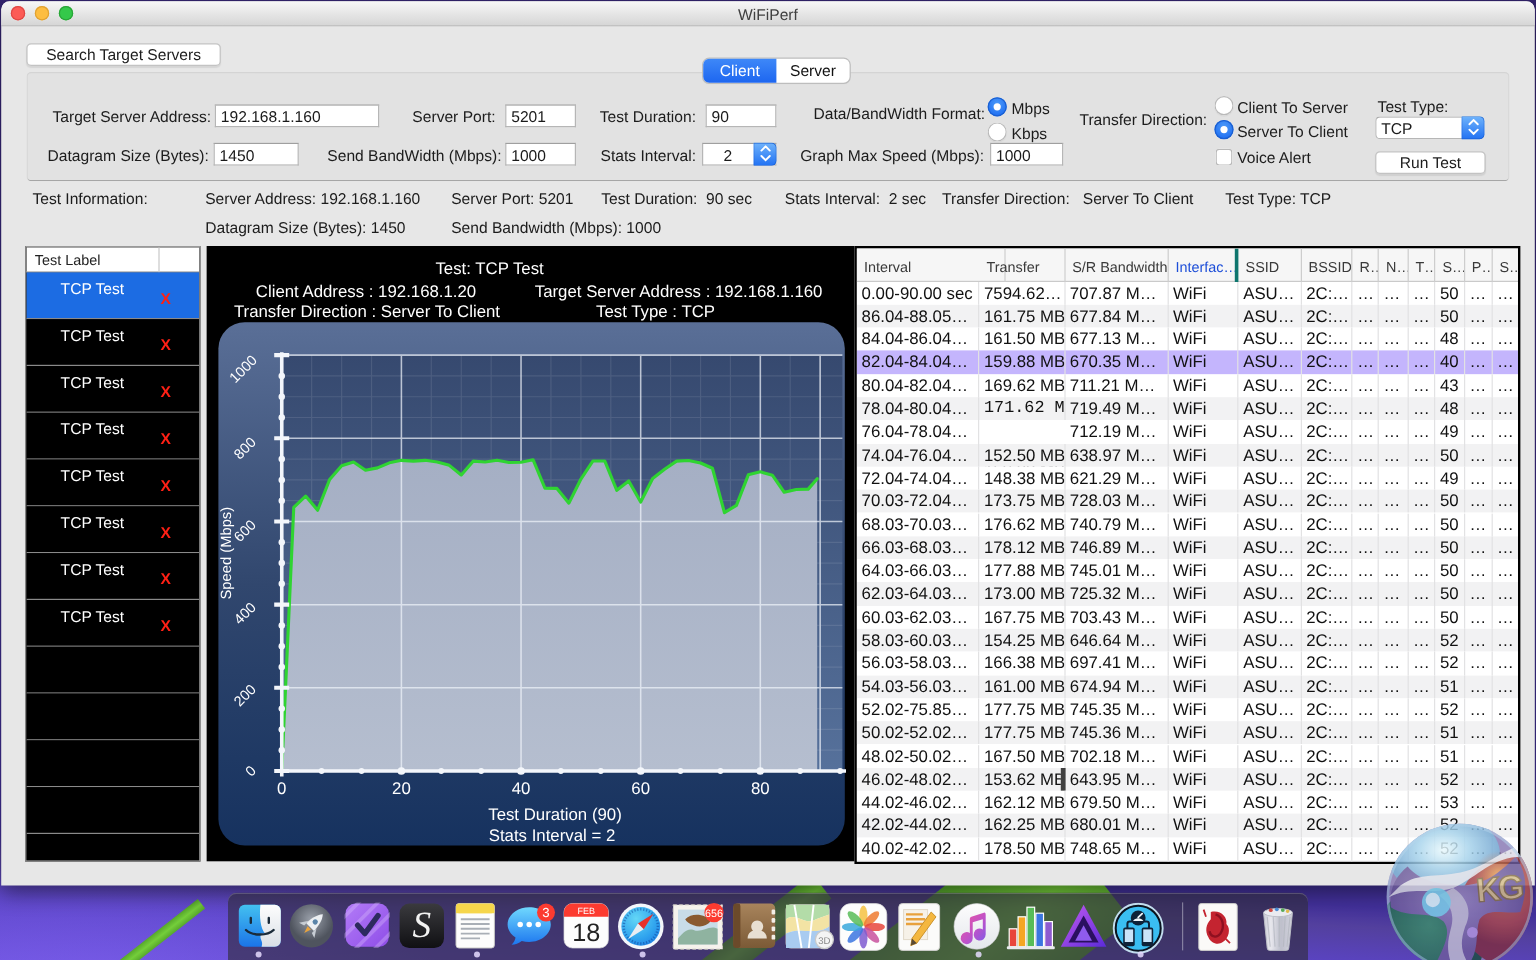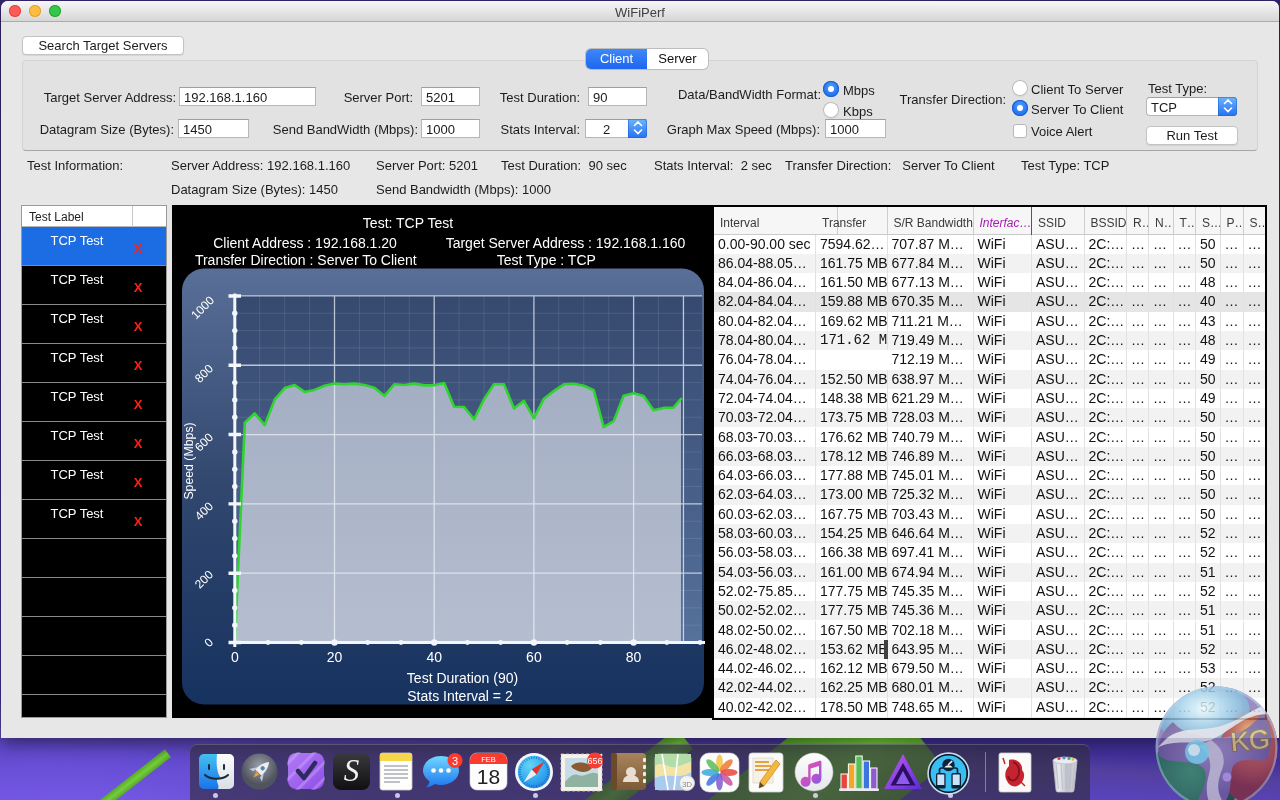--- a/index.html
+++ b/index.html
@@ -221,21 +221,21 @@
 <div class="abs" style="left:0; top:372px; width:144px; height:39px; background:#000; border-bottom:1px solid #8A8A8A;"></div>
 <div class="abs" style="left:0; top:411px; width:144px; height:39px; background:#000; border-bottom:1px solid #8A8A8A;"></div>
 <div class="abs" style="left:0; top:450px; width:144px; height:39px; background:#000; border-bottom:1px solid #8A8A8A;"></div>
 </div>
 
 <div class="abs" style="left:712px; top:204.5px; width:555px; height:515px; background:#fff; border:2px solid #000; overflow:hidden;">
 <div class="abs" style="left:0; top:0; width:552px; height:28px; background:#F6F6F6; border-bottom:1px solid #CACACA;">
       <div class="abs" style="left:0.0px; top:0; width:124px; height:28px; border-right:1px solid #CDCDCD; font-size:12px; color:#3A3A3A; padding:9px 0 0 6px; white-space:nowrap; overflow:hidden;">Interval</div>
       <div class="abs" style="left:102.0px; top:0; width:71.5px; height:28px; border-right:1px solid #CDCDCD; font-size:12px; color:#3A3A3A; padding:9px 0 0 6px; white-space:nowrap; overflow:hidden;">Transfer</div>
       <div class="abs" style="left:173.5px; top:0; width:86.0px; height:28px; border-right:1px solid #CDCDCD; font-size:12px; color:#3A3A3A; padding:9px 0 0 6px; white-space:nowrap; overflow:hidden;">S/R Bandwidth</div>
-      <div class="abs" style="left:259.5px; top:0; width:58.5px; height:28px; border-right:1px solid #0f766e; font-size:12px; color:#a21caf; padding:9px 0 0 6px; white-space:nowrap; overflow:hidden;font-style:italic;">Interfac…</div>
+      <div class="abs" style="left:259.5px; top:0; width:58.5px; height:28px; border-right:3px solid #0f766e; font-size:12px; color:#1d4ed8; padding:9px 0 0 6px; white-space:nowrap; overflow:hidden;">Interfac…</div>
       <div class="abs" style="left:318.0px; top:0; width:52.5px; height:28px; border-right:1px solid #CDCDCD; font-size:12px; color:#3A3A3A; padding:9px 0 0 6px; white-space:nowrap; overflow:hidden;">SSID</div>
       <div class="abs" style="left:370.5px; top:0; width:42.5px; height:28px; border-right:1px solid #CDCDCD; font-size:12px; color:#3A3A3A; padding:9px 0 0 6px; white-space:nowrap; overflow:hidden;">BSSID</div>
       <div class="abs" style="left:413.0px; top:0; width:22.0px; height:28px; border-right:1px solid #CDCDCD; font-size:12px; color:#3A3A3A; padding:9px 0 0 6px; white-space:nowrap; overflow:hidden;">R…</div>
       <div class="abs" style="left:435.0px; top:0; width:24.5px; height:28px; border-right:1px solid #CDCDCD; font-size:12px; color:#3A3A3A; padding:9px 0 0 6px; white-space:nowrap; overflow:hidden;">N…</div>
       <div class="abs" style="left:459.5px; top:0; width:22.5px; height:28px; border-right:1px solid #CDCDCD; font-size:12px; color:#3A3A3A; padding:9px 0 0 6px; white-space:nowrap; overflow:hidden;">T…</div>
       <div class="abs" style="left:482.0px; top:0; width:24.5px; height:28px; border-right:1px solid #CDCDCD; font-size:12px; color:#3A3A3A; padding:9px 0 0 6px; white-space:nowrap; overflow:hidden;">S…</div>
       <div class="abs" style="left:506.5px; top:0; width:23.0px; height:28px; border-right:1px solid #CDCDCD; font-size:12px; color:#3A3A3A; padding:9px 0 0 6px; white-space:nowrap; overflow:hidden;">P…</div>
       <div class="abs" style="left:529.5px; top:0; width:22.5px; height:28px; border-right:1px solid #CDCDCD; font-size:12px; color:#3A3A3A; padding:9px 0 0 6px; white-space:nowrap; overflow:hidden;">S…</div>
     </div>
 <div class="abs" style="left:0; top:28.0px; width:552px; height:19.3px; background:#FFFFFF;">
@@ -273,21 +273,21 @@
       <div class="abs" style="left:259.5px; top:0; width:58.5px; height:19.3px; border-right:1px solid #E2E2E3; font-size:14px; color:#111; padding:1px 0 0 4px; white-space:nowrap; overflow:hidden;">WiFi</div>
       <div class="abs" style="left:318.0px; top:0; width:52.5px; height:19.3px; border-right:1px solid #E2E2E3; font-size:14px; color:#111; padding:1px 0 0 4px; white-space:nowrap; overflow:hidden;">ASU…</div>
       <div class="abs" style="left:370.5px; top:0; width:42.5px; height:19.3px; border-right:1px solid #E2E2E3; font-size:14px; color:#111; padding:1px 0 0 4px; white-space:nowrap; overflow:hidden;">2C:…</div>
       <div class="abs" style="left:413.0px; top:0; width:22.0px; height:19.3px; border-right:1px solid #E2E2E3; font-size:14px; color:#111; padding:1px 0 0 4px; white-space:nowrap; overflow:hidden;">…</div>
       <div class="abs" style="left:435.0px; top:0; width:24.5px; height:19.3px; border-right:1px solid #E2E2E3; font-size:14px; color:#111; padding:1px 0 0 4px; white-space:nowrap; overflow:hidden;">…</div>
       <div class="abs" style="left:459.5px; top:0; width:22.5px; height:19.3px; border-right:1px solid #E2E2E3; font-size:14px; color:#111; padding:1px 0 0 4px; white-space:nowrap; overflow:hidden;">…</div>
       <div class="abs" style="left:482.0px; top:0; width:24.5px; height:19.3px; border-right:1px solid #E2E2E3; font-size:14px; color:#111; padding:1px 0 0 4px; white-space:nowrap; overflow:hidden;">48</div>
       <div class="abs" style="left:506.5px; top:0; width:23.0px; height:19.3px; border-right:1px solid #E2E2E3; font-size:14px; color:#111; padding:1px 0 0 4px; white-space:nowrap; overflow:hidden;">…</div>
       <div class="abs" style="left:529.5px; top:0; width:22.5px; height:19.3px; border-right:1px solid #E2E2E3; font-size:14px; color:#111; padding:1px 0 0 4px; white-space:nowrap; overflow:hidden;">…</div>
     </div>
-<div class="abs" style="left:0; top:85.9px; width:552px; height:19.3px; background:#e5e5e5;">
+<div class="abs" style="left:0; top:85.9px; width:552px; height:19.3px; background:#c4b5fd;">
       <div class="abs" style="left:0.0px; top:0; width:102.0px; height:19.3px; border-right:1px solid #E2E2E3; font-size:14px; color:#111; padding:1px 0 0 4px; white-space:nowrap; overflow:hidden;">82.04-84.04…</div>
       <div class="abs" style="left:102.0px; top:0; width:71.5px; height:19.3px; border-right:1px solid #E2E2E3; font-size:14px; color:#111; padding:1px 0 0 4px; white-space:nowrap; overflow:hidden;">159.88 MB</div>
       <div class="abs" style="left:173.5px; top:0; width:86.0px; height:19.3px; border-right:1px solid #E2E2E3; font-size:14px; color:#111; padding:1px 0 0 4px; white-space:nowrap; overflow:hidden;">670.35 M…</div>
       <div class="abs" style="left:259.5px; top:0; width:58.5px; height:19.3px; border-right:1px solid #E2E2E3; font-size:14px; color:#111; padding:1px 0 0 4px; white-space:nowrap; overflow:hidden;">WiFi</div>
       <div class="abs" style="left:318.0px; top:0; width:52.5px; height:19.3px; border-right:1px solid #E2E2E3; font-size:14px; color:#111; padding:1px 0 0 4px; white-space:nowrap; overflow:hidden;">ASU…</div>
       <div class="abs" style="left:370.5px; top:0; width:42.5px; height:19.3px; border-right:1px solid #E2E2E3; font-size:14px; color:#111; padding:1px 0 0 4px; white-space:nowrap; overflow:hidden;">2C:…</div>
       <div class="abs" style="left:413.0px; top:0; width:22.0px; height:19.3px; border-right:1px solid #E2E2E3; font-size:14px; color:#111; padding:1px 0 0 4px; white-space:nowrap; overflow:hidden;">…</div>
       <div class="abs" style="left:435.0px; top:0; width:24.5px; height:19.3px; border-right:1px solid #E2E2E3; font-size:14px; color:#111; padding:1px 0 0 4px; white-space:nowrap; overflow:hidden;">…</div>
       <div class="abs" style="left:459.5px; top:0; width:22.5px; height:19.3px; border-right:1px solid #E2E2E3; font-size:14px; color:#111; padding:1px 0 0 4px; white-space:nowrap; overflow:hidden;">…</div>
       <div class="abs" style="left:482.0px; top:0; width:24.5px; height:19.3px; border-right:1px solid #E2E2E3; font-size:14px; color:#111; padding:1px 0 0 4px; white-space:nowrap; overflow:hidden;">40</div>

